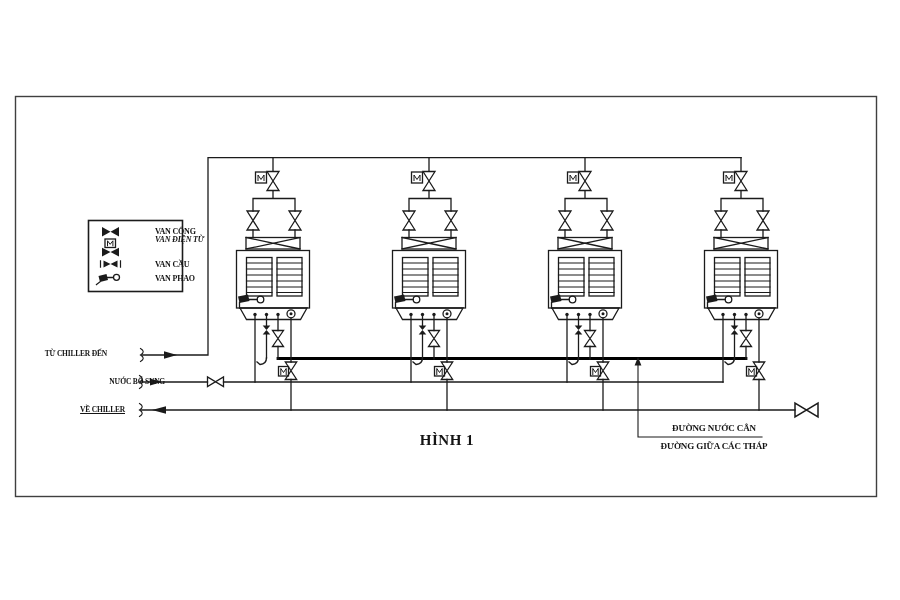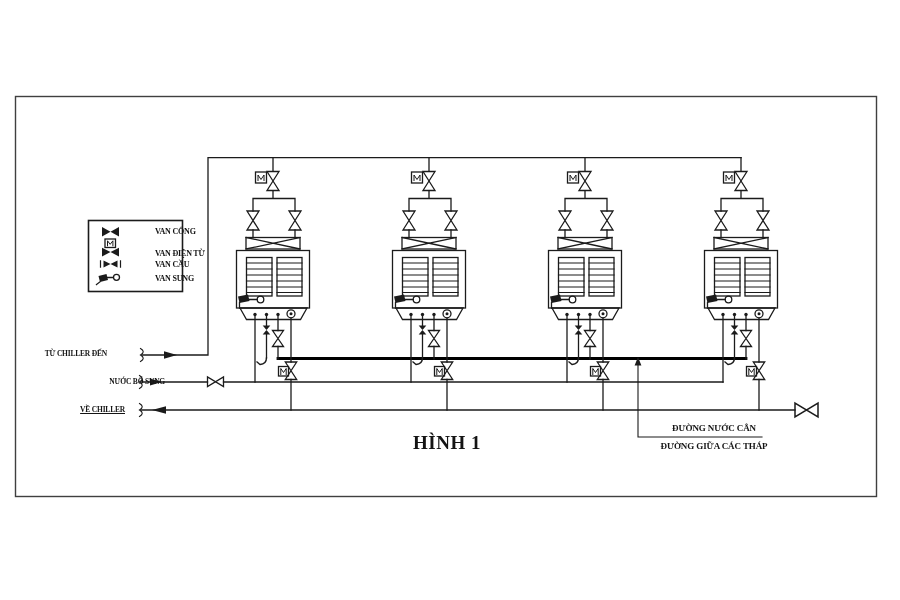--- a/index.html
+++ b/index.html
@@ -4,21 +4,21 @@
 <style>
   html,body{margin:0;padding:0;background:#fff;}
   #canvas{position:relative;width:900px;height:600px;background:#fff;overflow:hidden;
           font-family:"Liberation Serif","DejaVu Serif",serif;}
   svg{position:absolute;left:0;top:0;}
   .lbl{position:absolute;font-weight:bold;color:#141414;white-space:nowrap;
        font-family:"Liberation Serif","DejaVu Serif",serif;}
   .pipe-label{font-size:7.5px;letter-spacing:-0.2px;text-align:right;left:0;}
   .legend-label{font-size:8px;letter-spacing:-0.2px;left:128px;margin-left:27px;}
   .eq-label{font-size:9px;left:639px;width:150px;text-align:center;letter-spacing:-0.1px;}
-  .caption{font-size:19px;left:397px;width:100px;text-align:center;letter-spacing:0.5px;}
+  .caption{font-size:15px;left:397px;width:100px;text-align:center;letter-spacing:0.5px;}
   .underline{text-decoration:underline;}
 </style>
 </head>
 <body>
 
 <div id="canvas">
 
 <svg width="900" height="600" viewBox="0 0 900 600">
   <defs>
 
@@ -132,17 +132,17 @@
 <div class="lbl pipe-label" style="width:107px;top:349px;">TỪ CHILLER ĐẾN</div>
 <div class="lbl pipe-label" style="width:133px;top:376.5px;padding-left:32px;">NƯỚC BỔ SUNG</div>
 <div class="lbl pipe-label underline" style="width:125px;top:404.5px;">VỀ CHILLER</div>
 
 <div class="lbl eq-label" style="top:422.5px;">ĐƯỜNG NƯỚC CÂN</div>
 <div class="lbl eq-label" style="top:440.5px;">ĐƯỜNG GIỮA CÁC THÁP</div>
 
 <div class="lbl caption" style="top:432px;">HÌNH 1</div>
 
 <div class="lbl legend-label" style="top:227px;">VAN CỔNG</div>
-<div class="lbl legend-label" style="top:249px;">VAN ĐIỆN TỪ</div>
+<div class="lbl legend-label" style="top:235px;font-style:italic;">VAN ĐIỆN TỪ</div>
 <div class="lbl legend-label" style="top:259.5px;">VAN CẦU</div>
-<div class="lbl legend-label" style="top:273.5px;">VAN SUNG</div>
+<div class="lbl legend-label" style="top:273.5px;">VAN PHAO</div>
 
 </div>
 
 </body></html>

